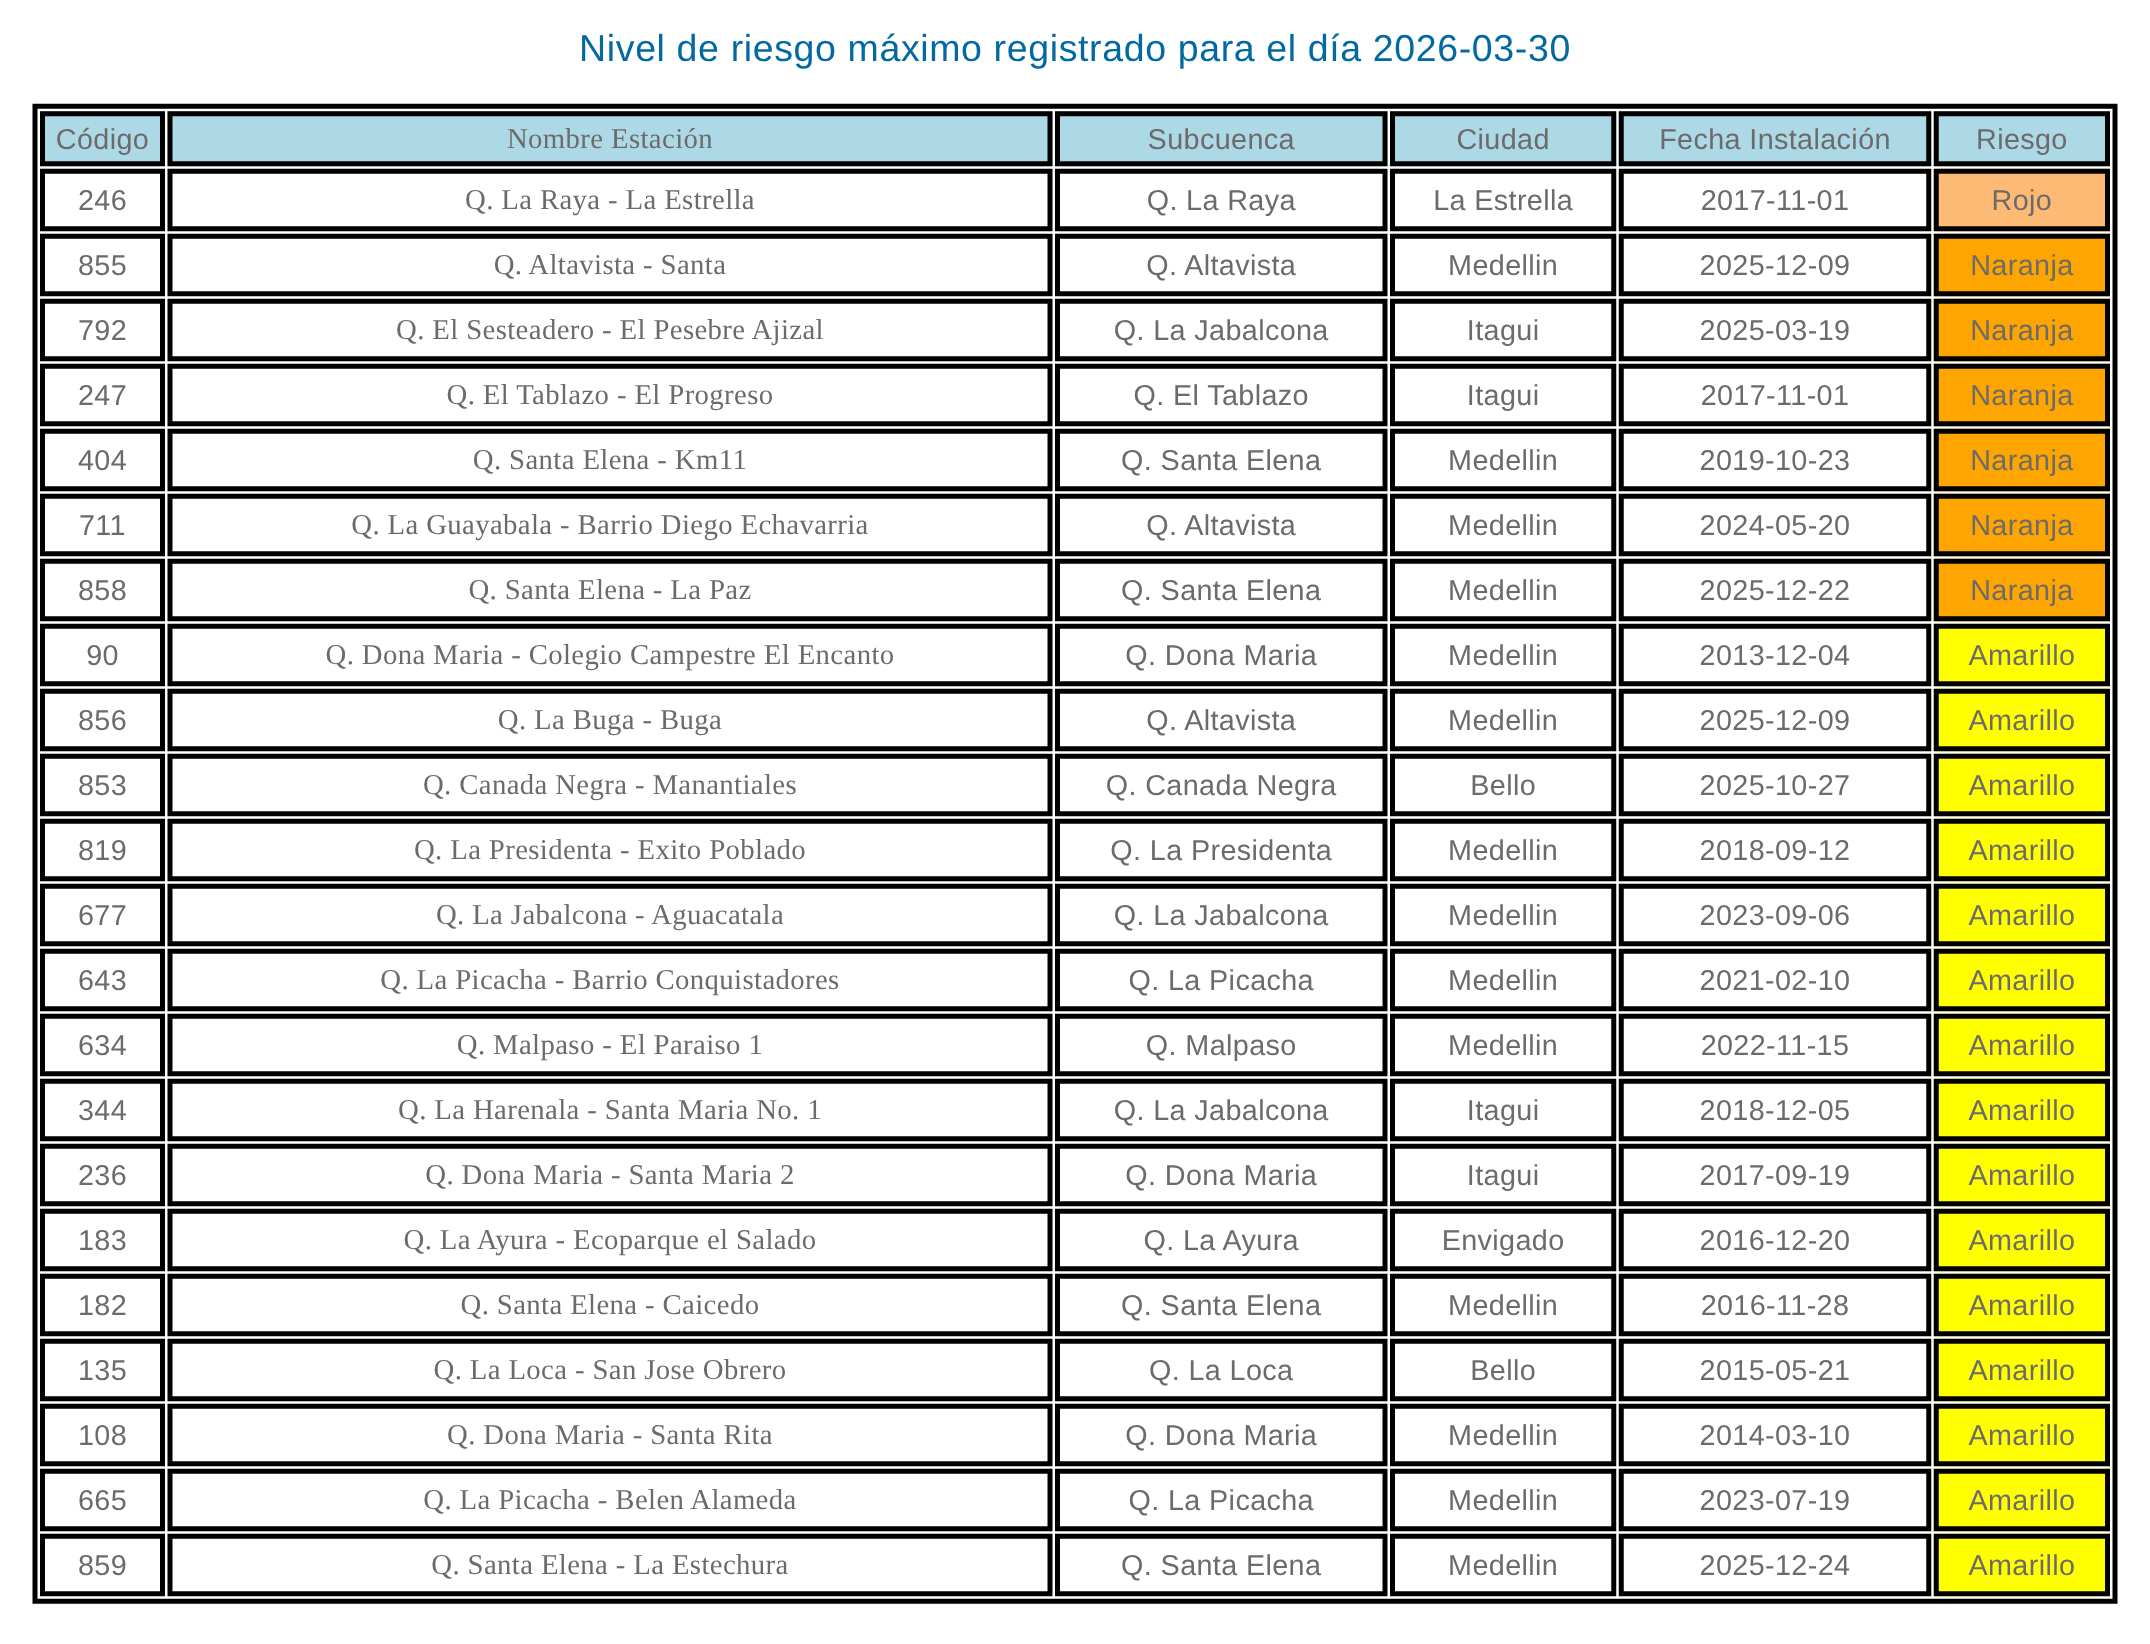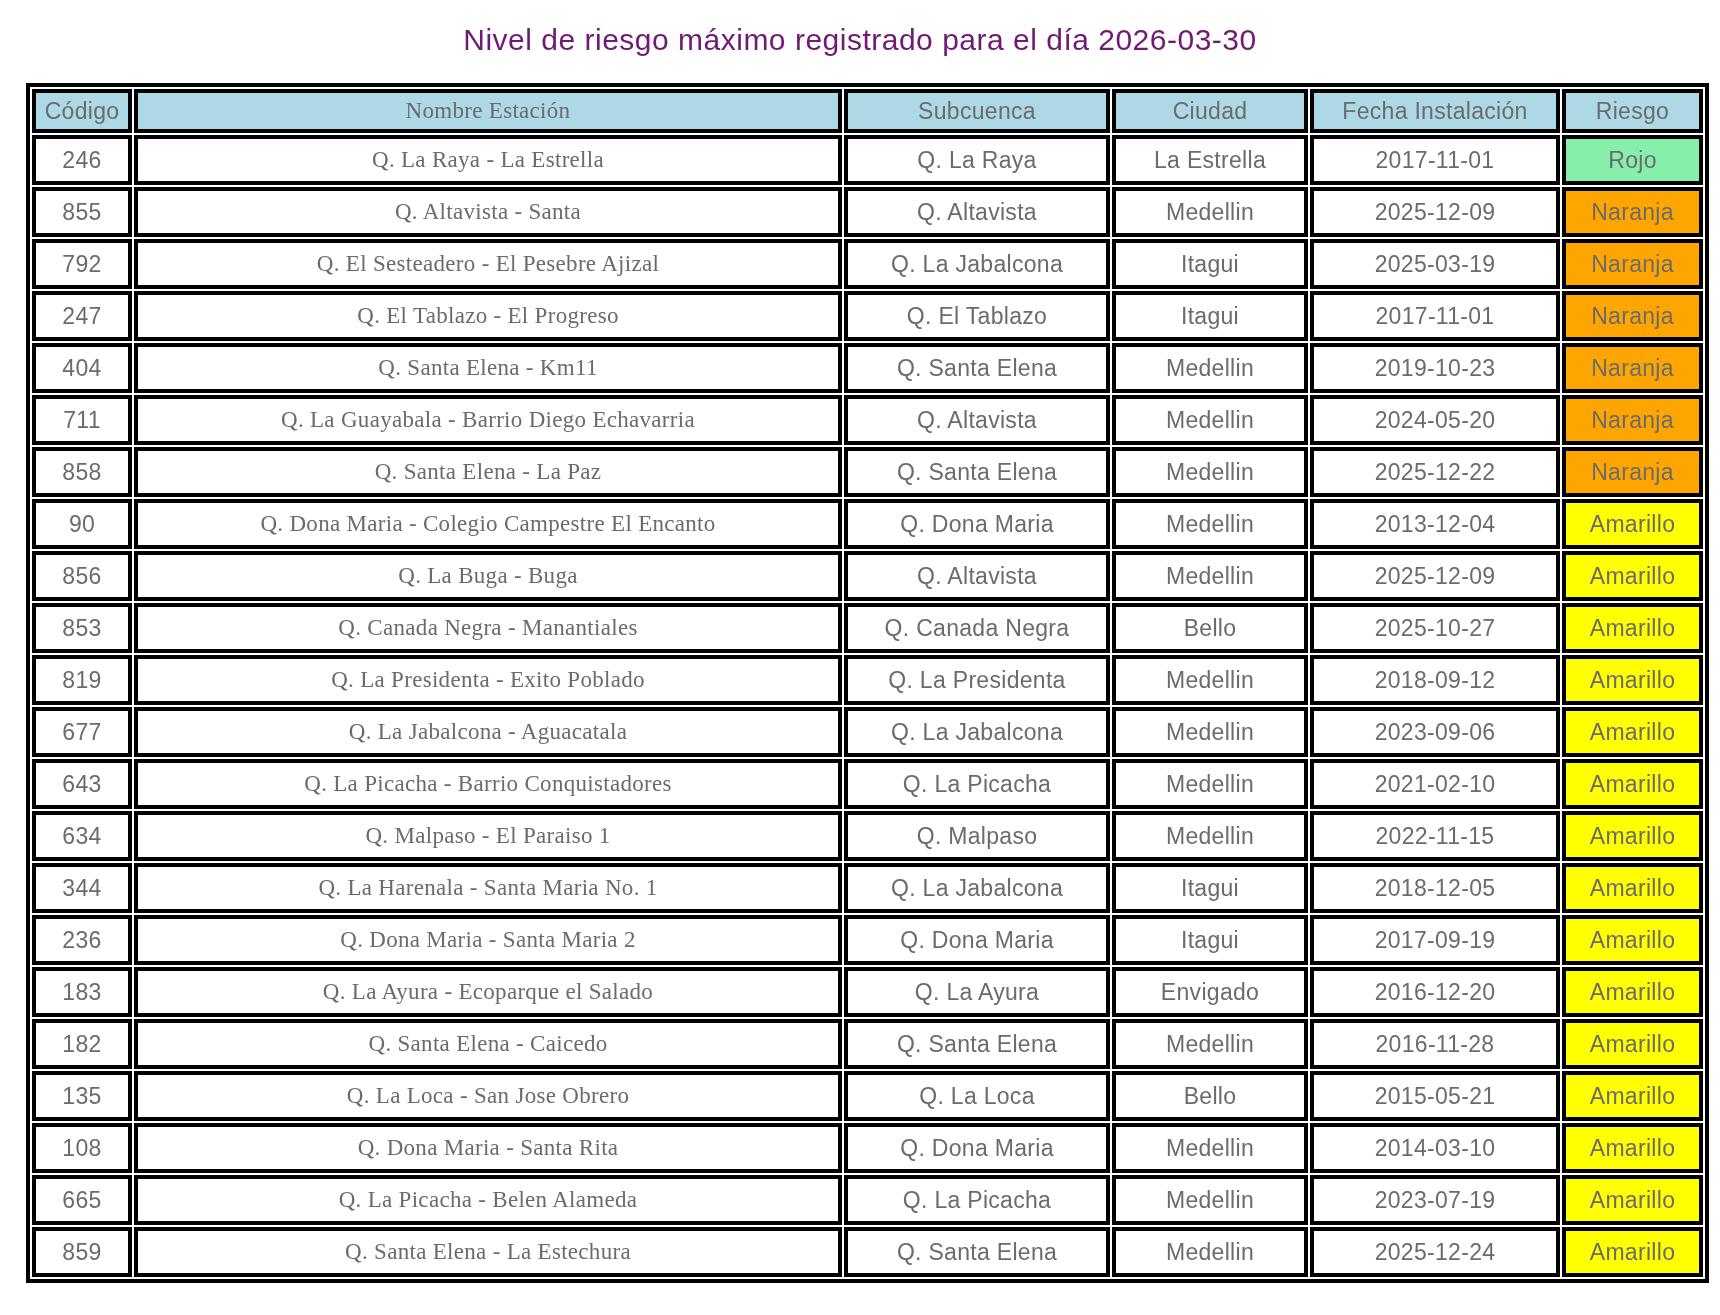--- a/index.html
+++ b/index.html
@@ -10,21 +10,21 @@
     height: 1315px;
     font-family: "Liberation Sans", "DejaVu Sans", sans-serif;
     overflow: hidden;
   }
   .page-title {
     margin: 22px 0 0 0;
     text-align: center;
     font-size: 30px;
     font-weight: 400;
     letter-spacing: 0.5px;
-    color: #701a75;
+    color: #0369a1;
     line-height: 36px;
   }
   table.risk-table {
     margin: 25px 0 0 26px;
     border-collapse: separate;
     border-spacing: 2px;
     border: 4px solid var(--border, #000);
     background: #ffffff;
     table-layout: fixed;
   }
@@ -46,21 +46,21 @@
   table.risk-table th {
     background: var(--header-bg, #ADD8E6);
     height: 44px;
   }
   table.risk-table td {
     height: 50px;
   }
   .col0 { width: 100px; }
   .col1 { width: 708px; font-family: Liberation Serif, serif; }
   .col2 { width: 266px; }
-  .col3 { width: 196px; }
+  .col3 { width: 181px; }
   .col4 { width: 250px; }
   .col5 { width: 141px; }
 </style>
 </head>
 <body>
 
 <h1 class="page-title">Nivel de riesgo máximo registrado para el día 2026-03-30</h1>
 
 <table class="risk-table">
   <thead>
@@ -73,21 +73,21 @@
         <th class="col5">Riesgo</th>
       </tr>
   </thead>
   <tbody>
       <tr>
         <td class="col0">246</td>
         <td class="col1">Q. La Raya - La Estrella</td>
         <td class="col2">Q. La Raya</td>
         <td class="col3">La Estrella</td>
         <td class="col4">2017-11-01</td>
-        <td class="col5" style="background-color: #86efac;">Rojo</td>
+        <td class="col5" style="background-color: #fdba74;">Rojo</td>
       </tr>
       <tr>
         <td class="col0">855</td>
         <td class="col1">Q. Altavista - Santa</td>
         <td class="col2">Q. Altavista</td>
         <td class="col3">Medellin</td>
         <td class="col4">2025-12-09</td>
         <td class="col5" style="background-color: rgb(255, 165, 0);">Naranja</td>
       </tr>
       <tr>

